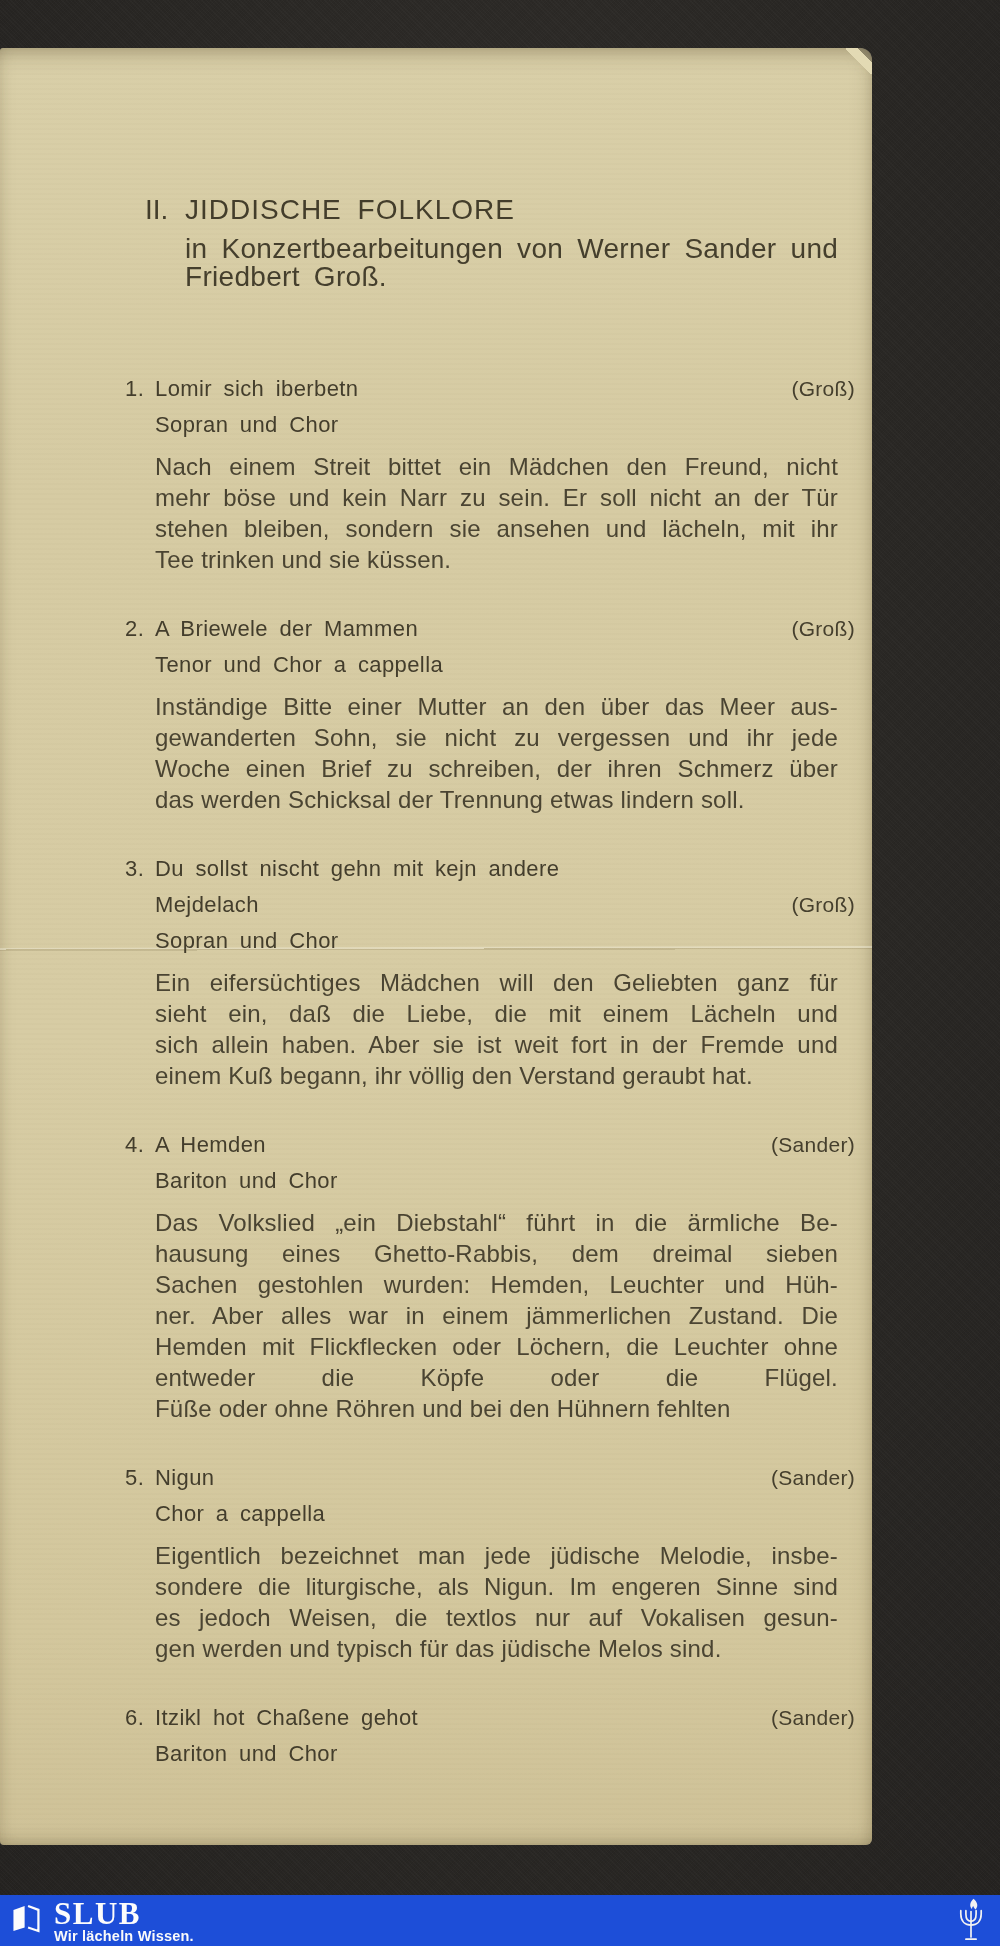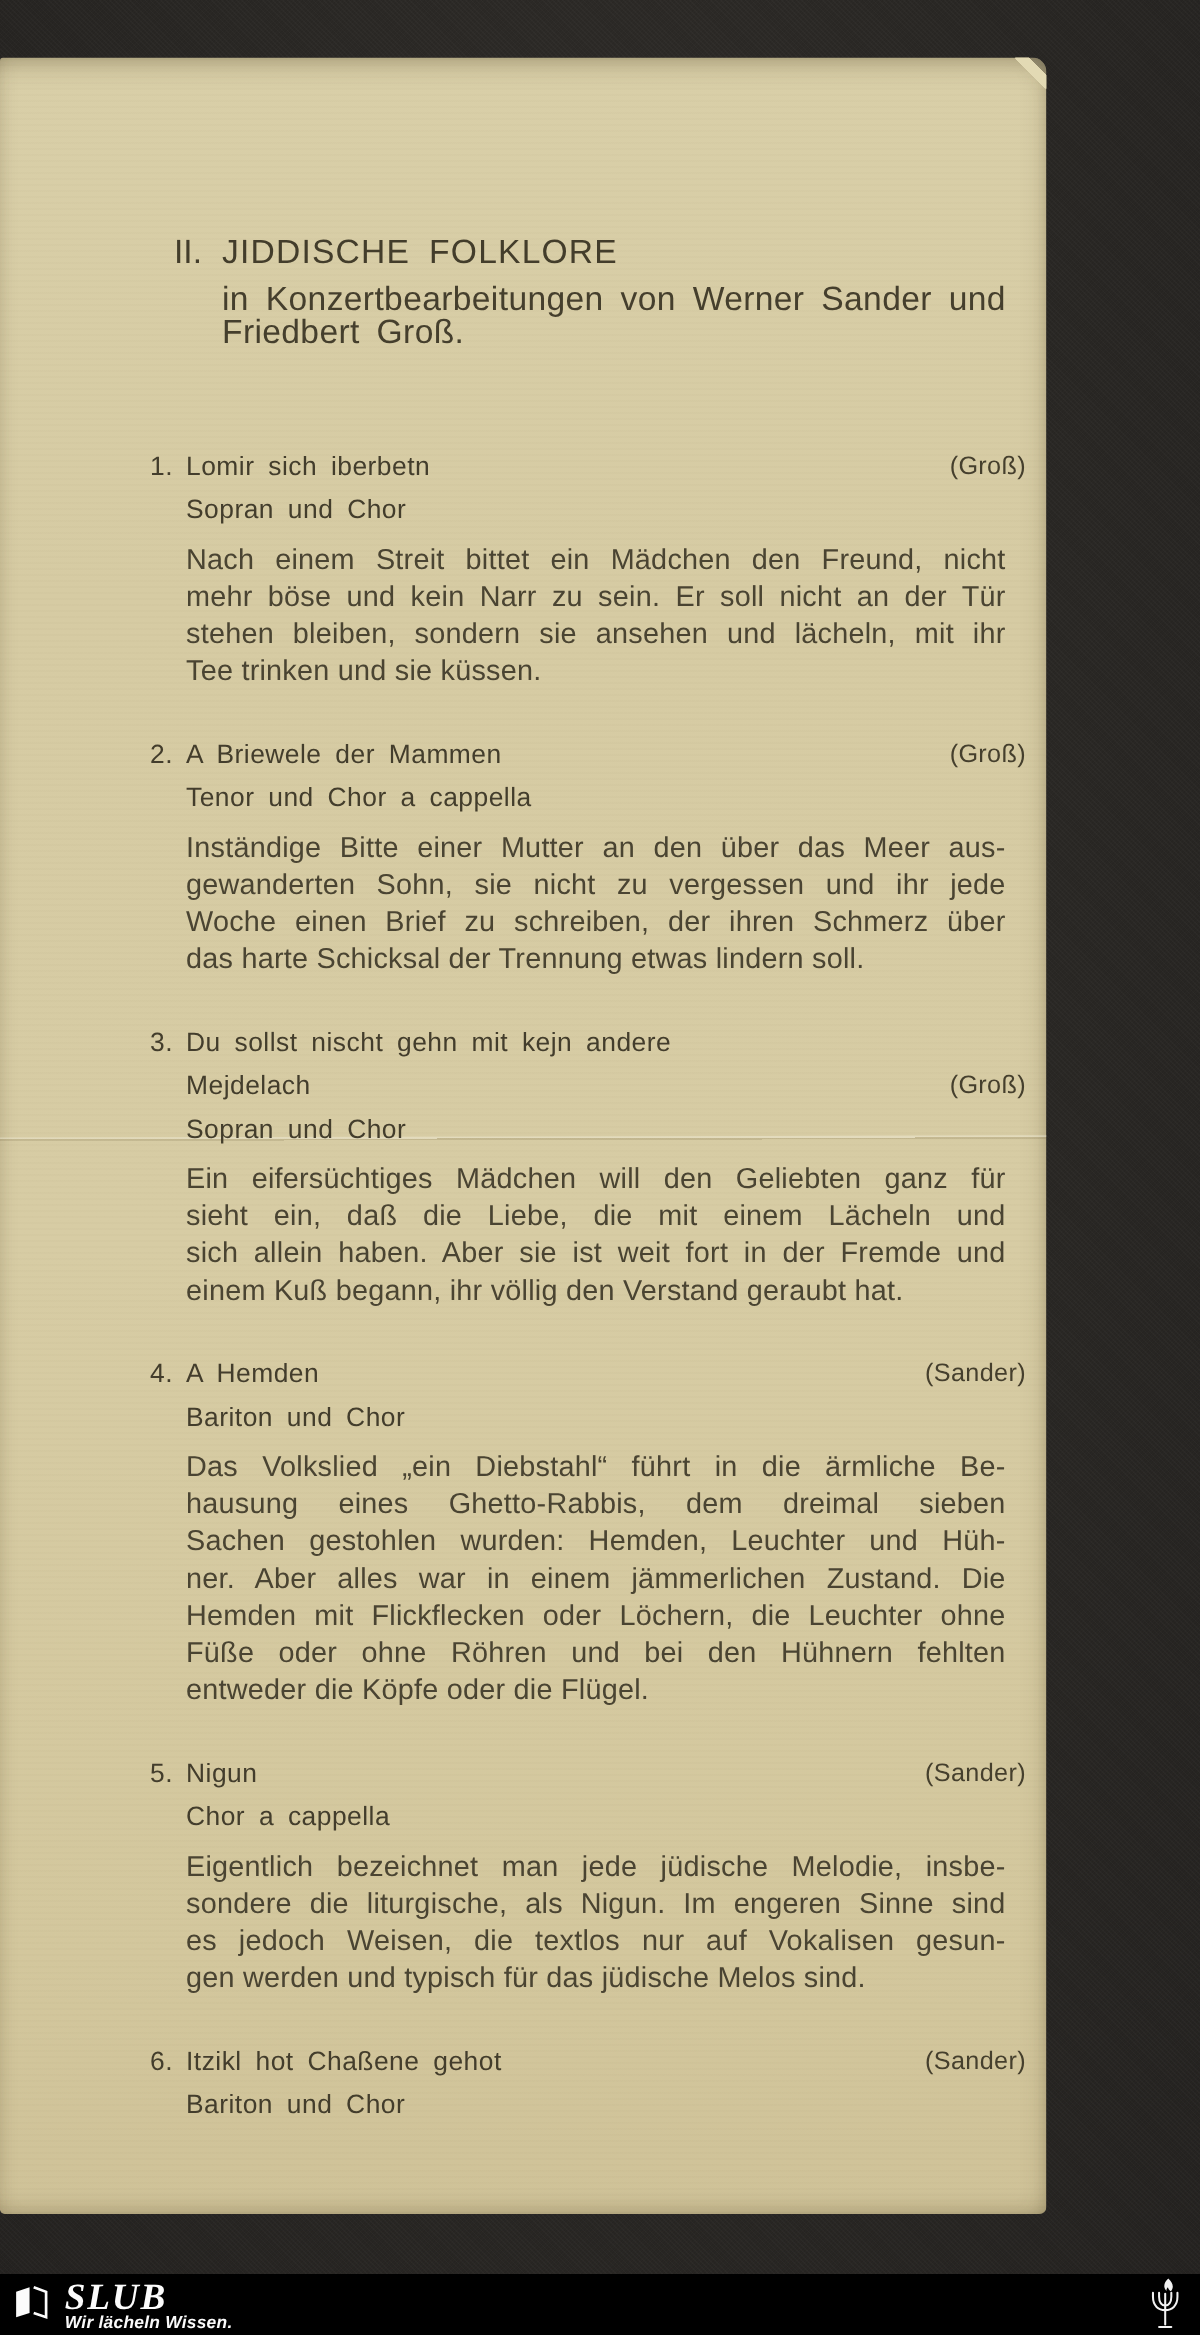--- a/index.html
+++ b/index.html
@@ -53,21 +53,21 @@
   .voice{white-space:nowrap;}
   .annot{position:absolute;right:0;top:0;font-size:21px;line-height:36px;
     letter-spacing:0.3px;color:#453f2d;}
   .annot.shift{top:36px;}
   .desc{margin-left:30px;width:683px;margin-top:8px;
     font-size:24px;line-height:31px;letter-spacing:0.2px;color:#4a4432;}
   .desc .line{text-align:justify;text-align-last:justify;}
   .desc .line:last-child{text-align-last:auto;}
 
   
-  .footer-bar{position:absolute;left:0;top:1895px;width:1000px;height:51px;background:#000000;font-style:italic;}
+  .footer-bar{position:absolute;left:0;top:1895px;width:1000px;height:51px;background:#1d4ed8;}
   .slub-logo{position:absolute;left:10px;top:5px;display:flex;gap:13px;}
   .book{width:31px;height:31px;margin-top:3px;}
   .slub-name{font-family:"Liberation Serif",serif;font-weight:700;font-size:31px;line-height:28px;
     letter-spacing:1.5px;color:#fcfcfc;}
   .slub-tagline{font-size:14.5px;font-weight:700;line-height:16px;color:#fafafa;letter-spacing:0.2px;}
   .choir-logo{position:absolute;right:12px;top:2px;display:flex;align-items:flex-end;gap:5px;height:46px;flex-direction:column;}
   .menorah{width:34px;height:46px;}
   .choir-text{text-align:right;font-variant:small-caps;color:#f0f0f0;
     font-size:12.5px;line-height:13px;letter-spacing:0.6px;padding-bottom:5px;}
 </style>
@@ -111,21 +111,21 @@
         <div class="titles">
             <div class="line">A Briewele der Mammen</div>
           </div>
         <div class="voice">Tenor und Chor a cappella</div>
         <div class="annot">(Groß)</div>
       </div>
       <div class="desc">
           <div class="line">Inständige Bitte einer Mutter an den über das Meer aus-</div>
           <div class="line">gewanderten Sohn, sie nicht zu vergessen und ihr jede</div>
           <div class="line">Woche einen Brief zu schreiben, der ihren Schmerz über</div>
-          <div class="line">das harte Schicksal der Trennung etwas lindern soll.</div>
+          <div class="line">das werden Schicksal der Trennung etwas lindern soll.</div>
         </div>
     </div>
 
     <div class="item">
       <div class="item-head">
         <span class="num">3.</span>
         <div class="titles">
             <div class="line">Du sollst nischt gehn mit kejn andere</div>
             <div class="line">Mejdelach</div>
           </div>
@@ -148,22 +148,22 @@
           </div>
         <div class="voice">Bariton und Chor</div>
         <div class="annot">(Sander)</div>
       </div>
       <div class="desc">
           <div class="line">Das Volkslied „ein Diebstahl“ führt in die ärmliche Be-</div>
           <div class="line">hausung eines Ghetto-Rabbis, dem dreimal sieben</div>
           <div class="line">Sachen gestohlen wurden: Hemden, Leuchter und Hüh-</div>
           <div class="line">ner. Aber alles war in einem jämmerlichen Zustand. Die</div>
           <div class="line">Hemden mit Flickflecken oder Löchern, die Leuchter ohne</div>
+          <div class="line">entweder die Köpfe oder die Flügel.</div>
           <div class="line">Füße oder ohne Röhren und bei den Hühnern fehlten</div>
-          <div class="line">entweder die Köpfe oder die Flügel.</div>
         </div>
     </div>
 
     <div class="item">
       <div class="item-head">
         <span class="num">5.</span>
         <div class="titles">
             <div class="line">Nigun</div>
           </div>
         <div class="voice">Chor a cappella</div>

